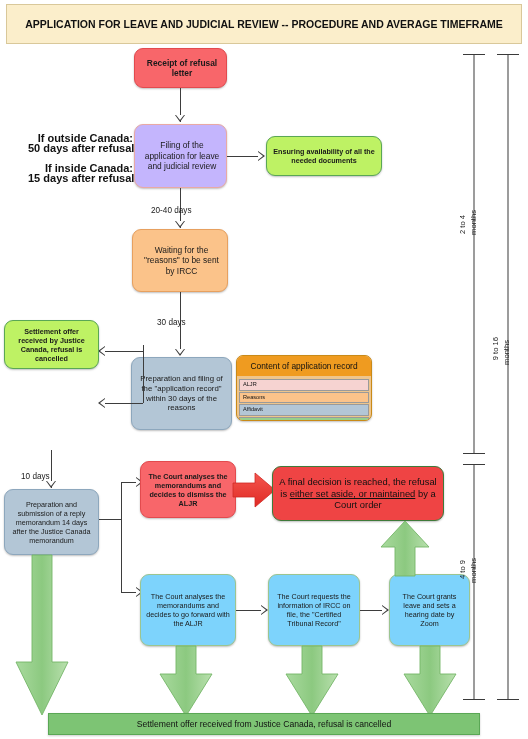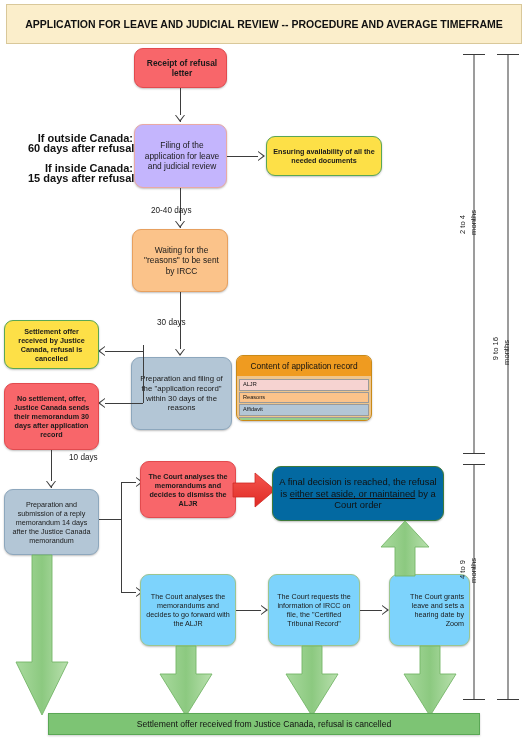--- a/index.html
+++ b/index.html
@@ -21,22 +21,22 @@
   
   .node{
     border-radius:9px;display:flex;align-items:center;justify-content:center;
     text-align:center;padding:3px 5px;line-height:11px;
     box-shadow:0 1px 2px rgba(0,0,0,.25);
   }
   .n-red     {background:#f8666a;border:1.2px solid #e24a4e;color:#1a1a1a;font-weight:bold;}
   .n-pinkpale{background:#c4b5fd;border:1.2px solid #e9a9a4;color:#1a1a1a;}
   .n-orange  {background:#fbc38a;border:1.2px solid #e7a05f;color:#1a1a1a;}
   .n-slate   {background:#b3c6d6;border:1.2px solid #8da7bd;color:#1a1a1a;}
-  .n-green   {background:#fde047;border:1.2px solid #5aa755;color:#1a1a1a;font-weight:bold;}
-  .n-greenmid{background:#0369a1;border:1.4px solid #3f7a3a;color:#111;}
+  .n-green   {background:#bef264;border:1.2px solid #5aa755;color:#1a1a1a;font-weight:bold;}
+  .n-greenmid{background:#ef4444;border:1.4px solid #3f7a3a;color:#111;}
   .n-greenpale{background:#7dd3fc;border:1.2px solid #9cc590;color:#1a1a1a;}
 
   .fs8  {font-size:7.2px;line-height:9px;}
   .fs85 {font-size:7.8px;line-height:9.6px;}
   .fs9  {font-size:8.4px;line-height:10.4px;padding-left:8px;}
   .fs10 {font-size:9.4px;line-height:11.6px;}
 
   
   .lbl{position:absolute;font-size:8.2px;color:#1a1a1a;white-space:nowrap;}
   .side-note{position:absolute;font-size:11px;line-height:10px;font-weight:bold;
@@ -96,21 +96,21 @@
   .underline{text-decoration:underline;}
 </style>
 </head>
 <body>
 
 <div id="canvas">
 
   <div class="abs title-bar">APPLICATION FOR LEAVE AND JUDICIAL REVIEW -- PROCEDURE AND AVERAGE TIMEFRAME</div>
 
   <div class="side-note" style="left:28px;top:133px;width:105px;">If outside Canada:</div>
-  <div class="side-note" style="left:28px;top:143px;width:105px;">60 days after refusal</div>
+  <div class="side-note" style="left:28px;top:143px;width:105px;">50 days after refusal</div>
   <div class="side-note" style="left:28px;top:163px;width:105px;">If inside Canada:</div>
   <div class="side-note" style="left:28px;top:173px;width:105px;">15 days after refusal</div>
 
   <div class="abs node n-red fs9" style="left:134px;top:48px;width:93px;height:40px;">Receipt of refusal letter</div>
 
   <div class="ln-v" style="left:180px;top:88px;height:34px;"></div>
   <div class="ah-d-out" style="left:175px;top:115px;">
     <div class="ah-d-in"></div>
   </div>
 
@@ -161,24 +161,23 @@
 
   <div class="ah-l-out" style="left:98px;top:346px;">
     <div class="ah-l-in"></div>
   </div>
   <div class="ah-l-out" style="left:98px;top:398px;">
     <div class="ah-l-in"></div>
   </div>
 
   <div class="abs node n-green fs8" style="left:4px;top:320px;width:95px;height:49px;">Settlement offer received by Justice Canada, refusal is cancelled</div>
 
-  <div class="abs node n-red fs8" style="left:4px;top:383px;width:95px;height:67px;">No settlement, offer, Justice Canada sends their memorandum 30 days after application record</div>
 
   <div class="ln-v" style="left:51px;top:450px;height:38px;"></div>
-  <div class="lbl" style="left:21px;top:453px;margin-left:48px;">10 days</div>
+  <div class="lbl" style="left:21px;top:472px;">10 days</div>
   <div class="ah-d-out" style="left:46px;top:481px;">
     <div class="ah-d-in"></div>
   </div>
 
   <div class="abs node n-slate fs8" style="left:4px;top:489px;width:95px;height:66px;">Preparation and submission of a reply memorandum 14 days after the Justice Canada memorandum</div>
 
   <div class="ln-h" style="left:99px;top:519px;width:22px;"></div>
   <div class="ln-v" style="left:121px;top:482px;height:110px;"></div>
   <div class="ln-h" style="left:121px;top:482px;width:17px;"></div>
   <div class="ln-h" style="left:121px;top:592px;width:17px;"></div>
@@ -212,21 +211,21 @@
     <div class="ah-r-in"></div>
   </div>
 
   <div class="abs node n-greenpale fs8" style="left:268px;top:574px;width:92px;height:72px;">The Court requests the information of IRCC on file, the "Certified Tribunal Record"</div>
 
   <div class="ln-h" style="left:360px;top:610px;width:24px;"></div>
   <div class="ah-r-out" style="left:382px;top:605px;">
     <div class="ah-r-in"></div>
   </div>
 
-  <div class="abs node n-greenpale fs8" style="left:389px;top:574px;width:81px;height:72px;text-align:right;">The Court grants leave and sets a hearing date by Zoom</div>
+  <div class="abs node n-greenpale fs8" style="left:389px;top:574px;width:81px;height:72px;">The Court grants leave and sets a hearing date by Zoom</div>
 
   <svg class="abs" style="left:381px;top:521px;width:48px;height:55px;overflow:visible;" viewBox="0 0 48 55">
     <defs>
       <linearGradient id="ggrad" x1="0" y1="0" x2="1" y2="0">
         <stop offset="0%" stop-color="#a9da9e"></stop>
         <stop offset="50%" stop-color="#8cc980"></stop>
         <stop offset="100%" stop-color="#b9e0ae"></stop>
       </linearGradient>
     </defs>
     <path d="M24,0 L48,26 L34,26 L34,55 L14,55 L14,26 L0,26 Z" fill="url(#ggrad)" stroke="#74b568" stroke-width="0.9"></path>

